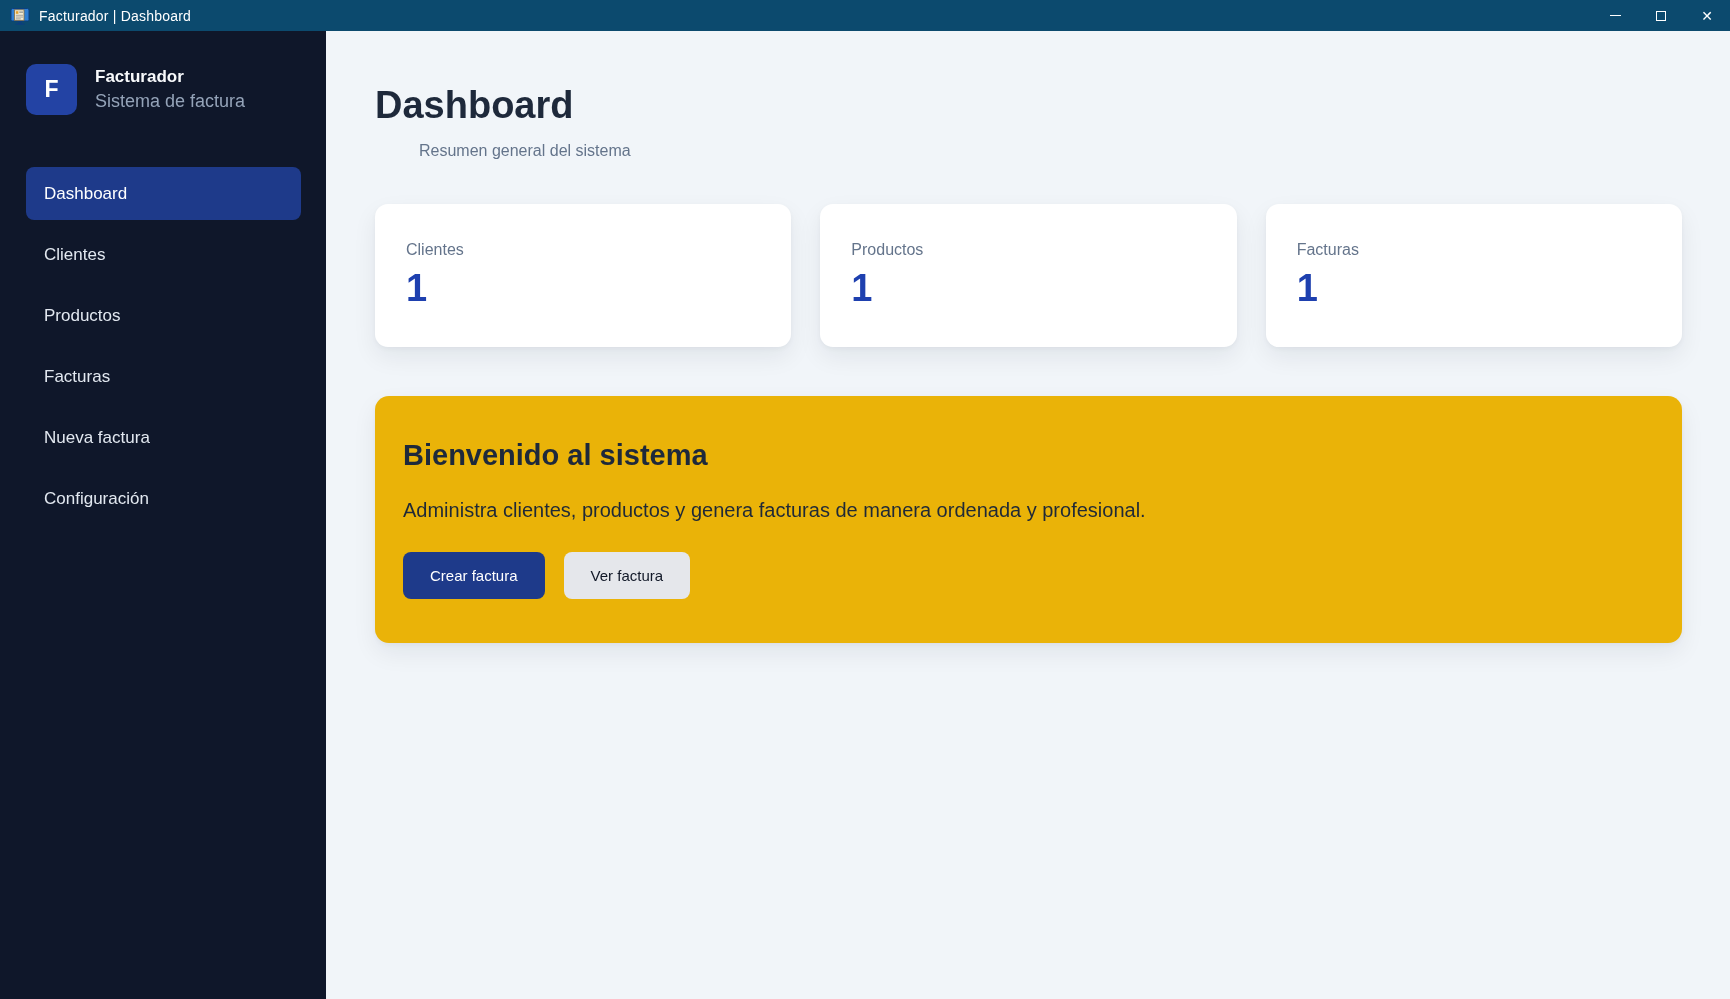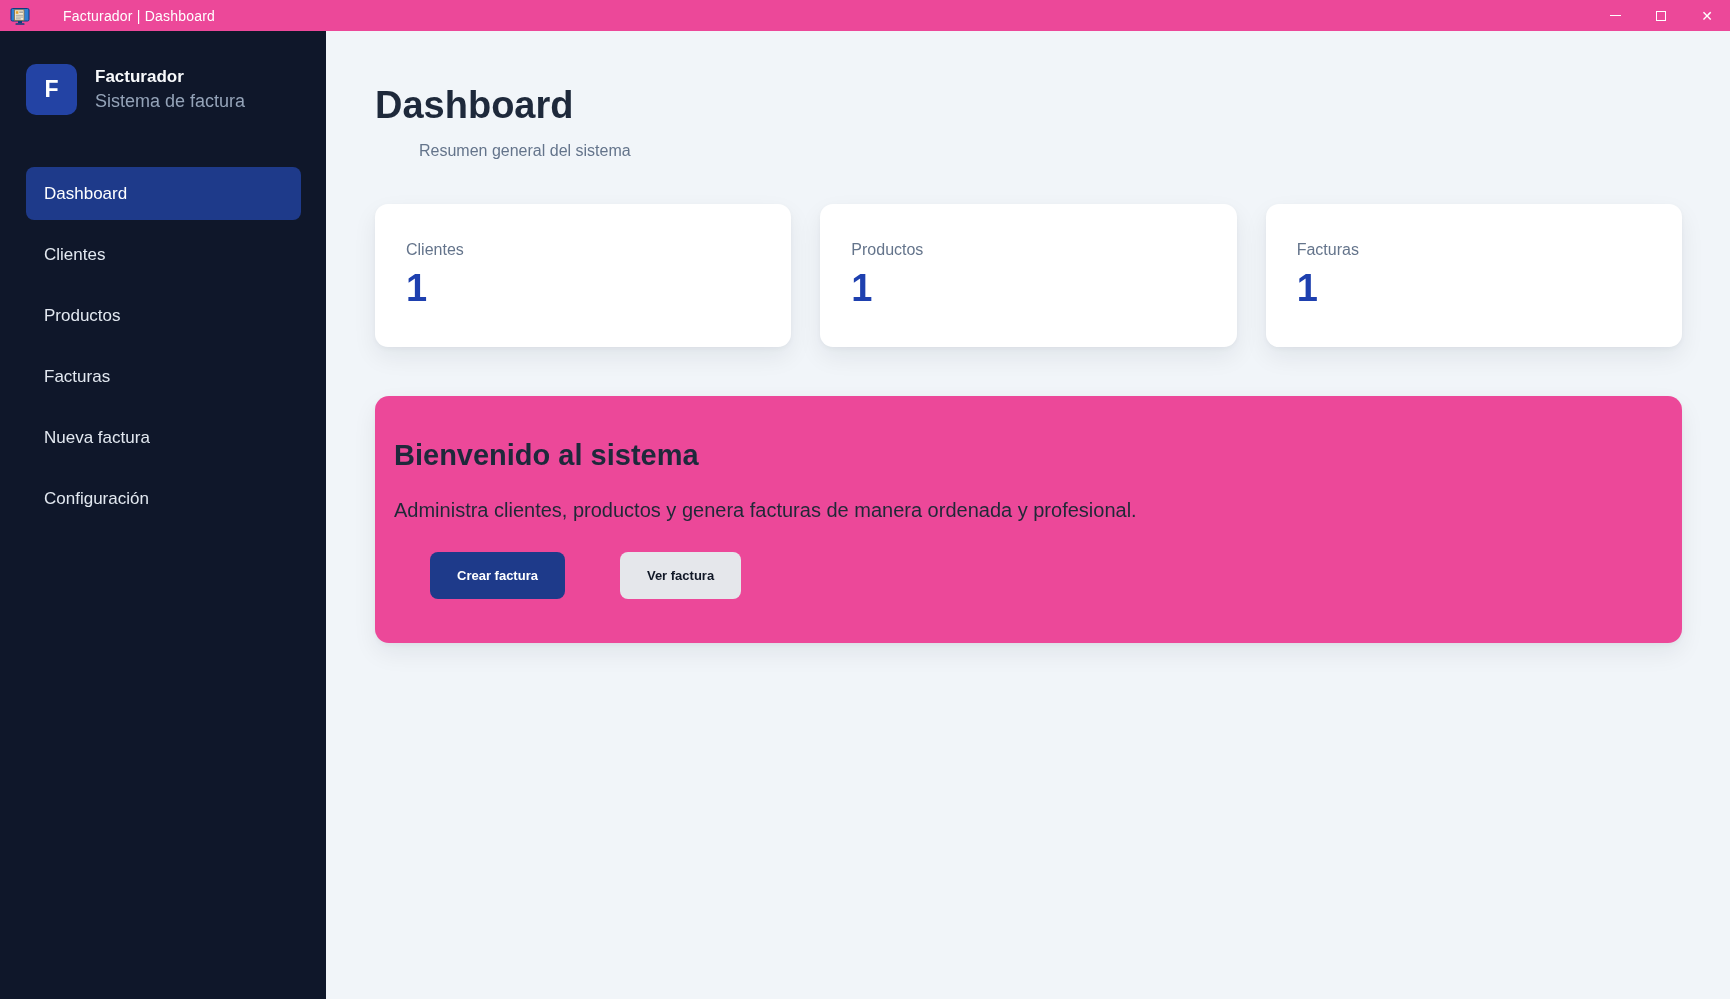--- a/index.html
+++ b/index.html
@@ -5,22 +5,22 @@
   * { margin: 0; padding: 0; box-sizing: border-box; }
   html, body { width: 1730px; height: 999px; overflow: hidden; }
   body {
     font-family: "Liberation Sans", "DejaVu Sans", sans-serif;
     background: #f1f5f9;
   }
   .window { width: 1730px; height: 999px; display: flex; flex-direction: column; }
 
   
   .titlebar {
-    height: 31px; background: #ec4899; display: flex; align-items: center;
-    padding-left: 10px; flex: 0 0 auto; color: #ffffff; gap: 24px;
+    height: 31px; background: #0c4a6e; display: flex; align-items: center;
+    padding-left: 10px; flex: 0 0 auto; color: #ffffff;
   }
   .app-icon { width: 20px; height: 20px; display: block; }
   .titlebar-title { margin-left: 9px; font-size: 14px; color: #ffffff; letter-spacing: .2px; }
   .win-controls { margin-left: auto; display: flex; height: 100%; }
   .win-btn {
     width: 46px; height: 100%; display: flex; align-items: center; justify-content: center;
     background: transparent; border: none; cursor: pointer;
   }
   .glyph-min { width: 11px; height: 1px; background: #ffffff; display: block; }
   .glyph-max { width: 10px; height: 10px; border: 1px solid #ffffff; display: block; }
@@ -55,31 +55,31 @@
 
   .stats { display: grid; grid-template-columns: repeat(3, 1fr); gap: 29px; margin-top: 44px; }
   .stat-card {
     background: #ffffff; border-radius: 13px; height: 143px; padding: 37px 31px 0 31px;
     box-shadow: 0 10px 24px rgba(15,23,42,0.07), 0 2px 5px rgba(15,23,42,0.04);
   }
   .stat-label { font-size: 16px; color: #64748b; }
   .stat-value { font-size: 38px; font-weight: 700; color: #1e40af; margin-top: 8px; }
 
   .welcome-card {
-    background: #ec4899; border-radius: 14px; margin-top: 49px; padding: 43px 42px 44px 19px;
+    background: #eab308; border-radius: 14px; margin-top: 49px; padding: 43px 42px 44px 28px;
     box-shadow: 0 10px 24px rgba(15,23,42,0.07), 0 2px 5px rgba(15,23,42,0.04);
   }
   .welcome-title { font-size: 29px; font-weight: 700; color: #1e293b; }
   .welcome-desc { font-size: 20px; color: #1f2937; margin-top: 27px; }
   .welcome-actions { display: flex; gap: 19px; margin-top: 30px; }
   .btn {
     height: 47px; padding: 0 27px; border-radius: 8px; border: none;
-    font-size: 13px; font-weight: 700; cursor: pointer;
+    font-size: 15px; font-weight: 400; cursor: pointer;
     font-family: "Liberation Sans", "DejaVu Sans", sans-serif;
-    display: inline-flex; align-items: center; justify-content: center; margin-left: 36px;
+    display: inline-flex; align-items: center; justify-content: center;
   }
   .btn-primary { background: #1e3a8a; color: #ffffff; }
   .btn-secondary { background: #e5e7eb; color: #111827; }
 </style>
 </head>
 <body>
 
 <div class="window">
 
   <div class="titlebar">

